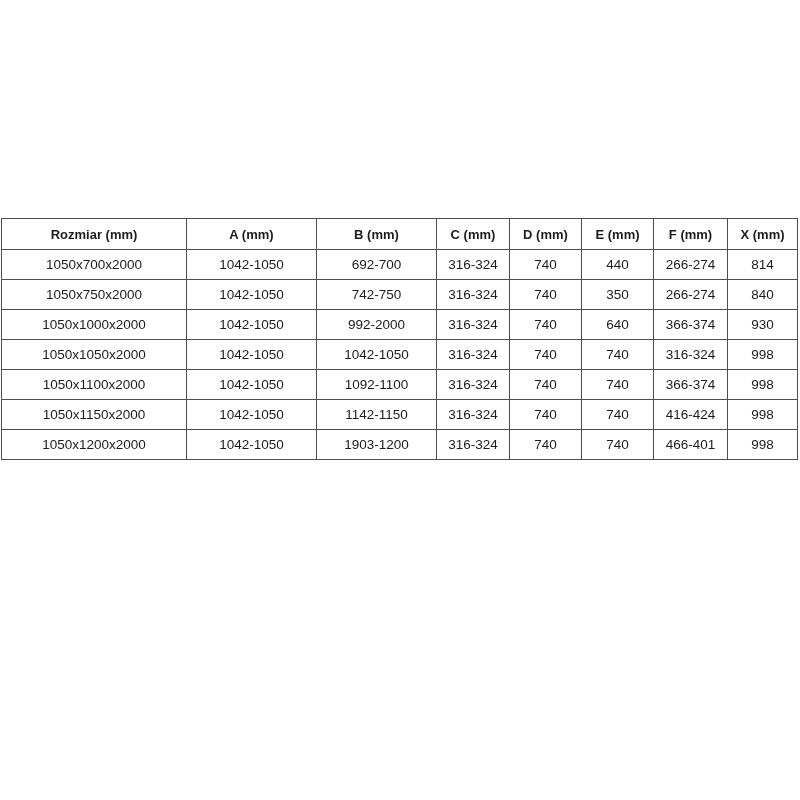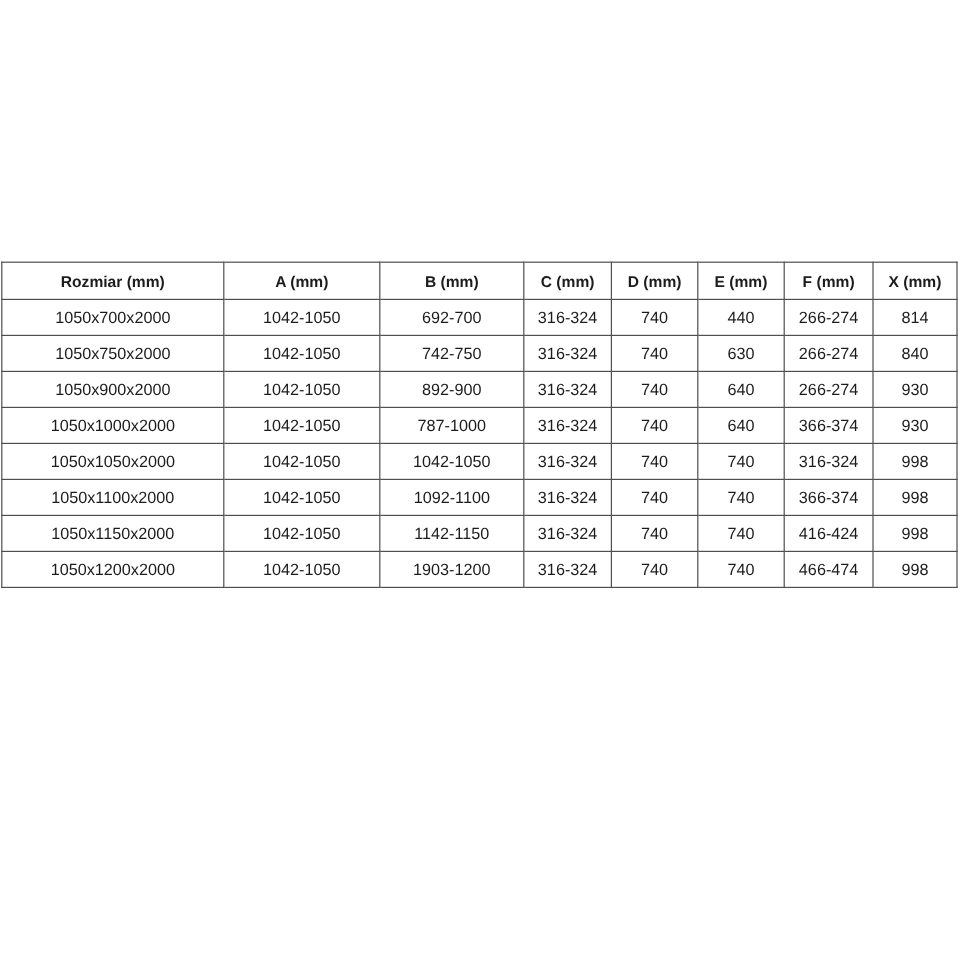--- a/index.html
+++ b/index.html
@@ -92,38 +92,28 @@
           <td>440</td>
           <td>266-274</td>
           <td>814</td>
         </tr>
         <tr>
           <td>1050x750x2000</td>
           <td>1042-1050</td>
           <td>742-750</td>
           <td>316-324</td>
           <td>740</td>
-          <td>630</td>
+          <td>350</td>
           <td>266-274</td>
           <td>840</td>
         </tr>
         <tr>
-          <td>1050x900x2000</td>
-          <td>1042-1050</td>
-          <td>892-900</td>
-          <td>316-324</td>
-          <td>740</td>
-          <td>640</td>
-          <td>266-274</td>
-          <td>930</td>
-        </tr>
-        <tr>
           <td>1050x1000x2000</td>
           <td>1042-1050</td>
-          <td>787-1000</td>
+          <td>992-2000</td>
           <td>316-324</td>
           <td>740</td>
           <td>640</td>
           <td>366-374</td>
           <td>930</td>
         </tr>
         <tr>
           <td>1050x1050x2000</td>
           <td>1042-1050</td>
           <td>1042-1050</td>
@@ -153,18 +143,18 @@
           <td>416-424</td>
           <td>998</td>
         </tr>
         <tr>
           <td>1050x1200x2000</td>
           <td>1042-1050</td>
           <td>1903-1200</td>
           <td>316-324</td>
           <td>740</td>
           <td>740</td>
-          <td>466-474</td>
+          <td>466-401</td>
           <td>998</td>
         </tr>
       </tbody>
   </table>
 </div>
 
 </body></html>

